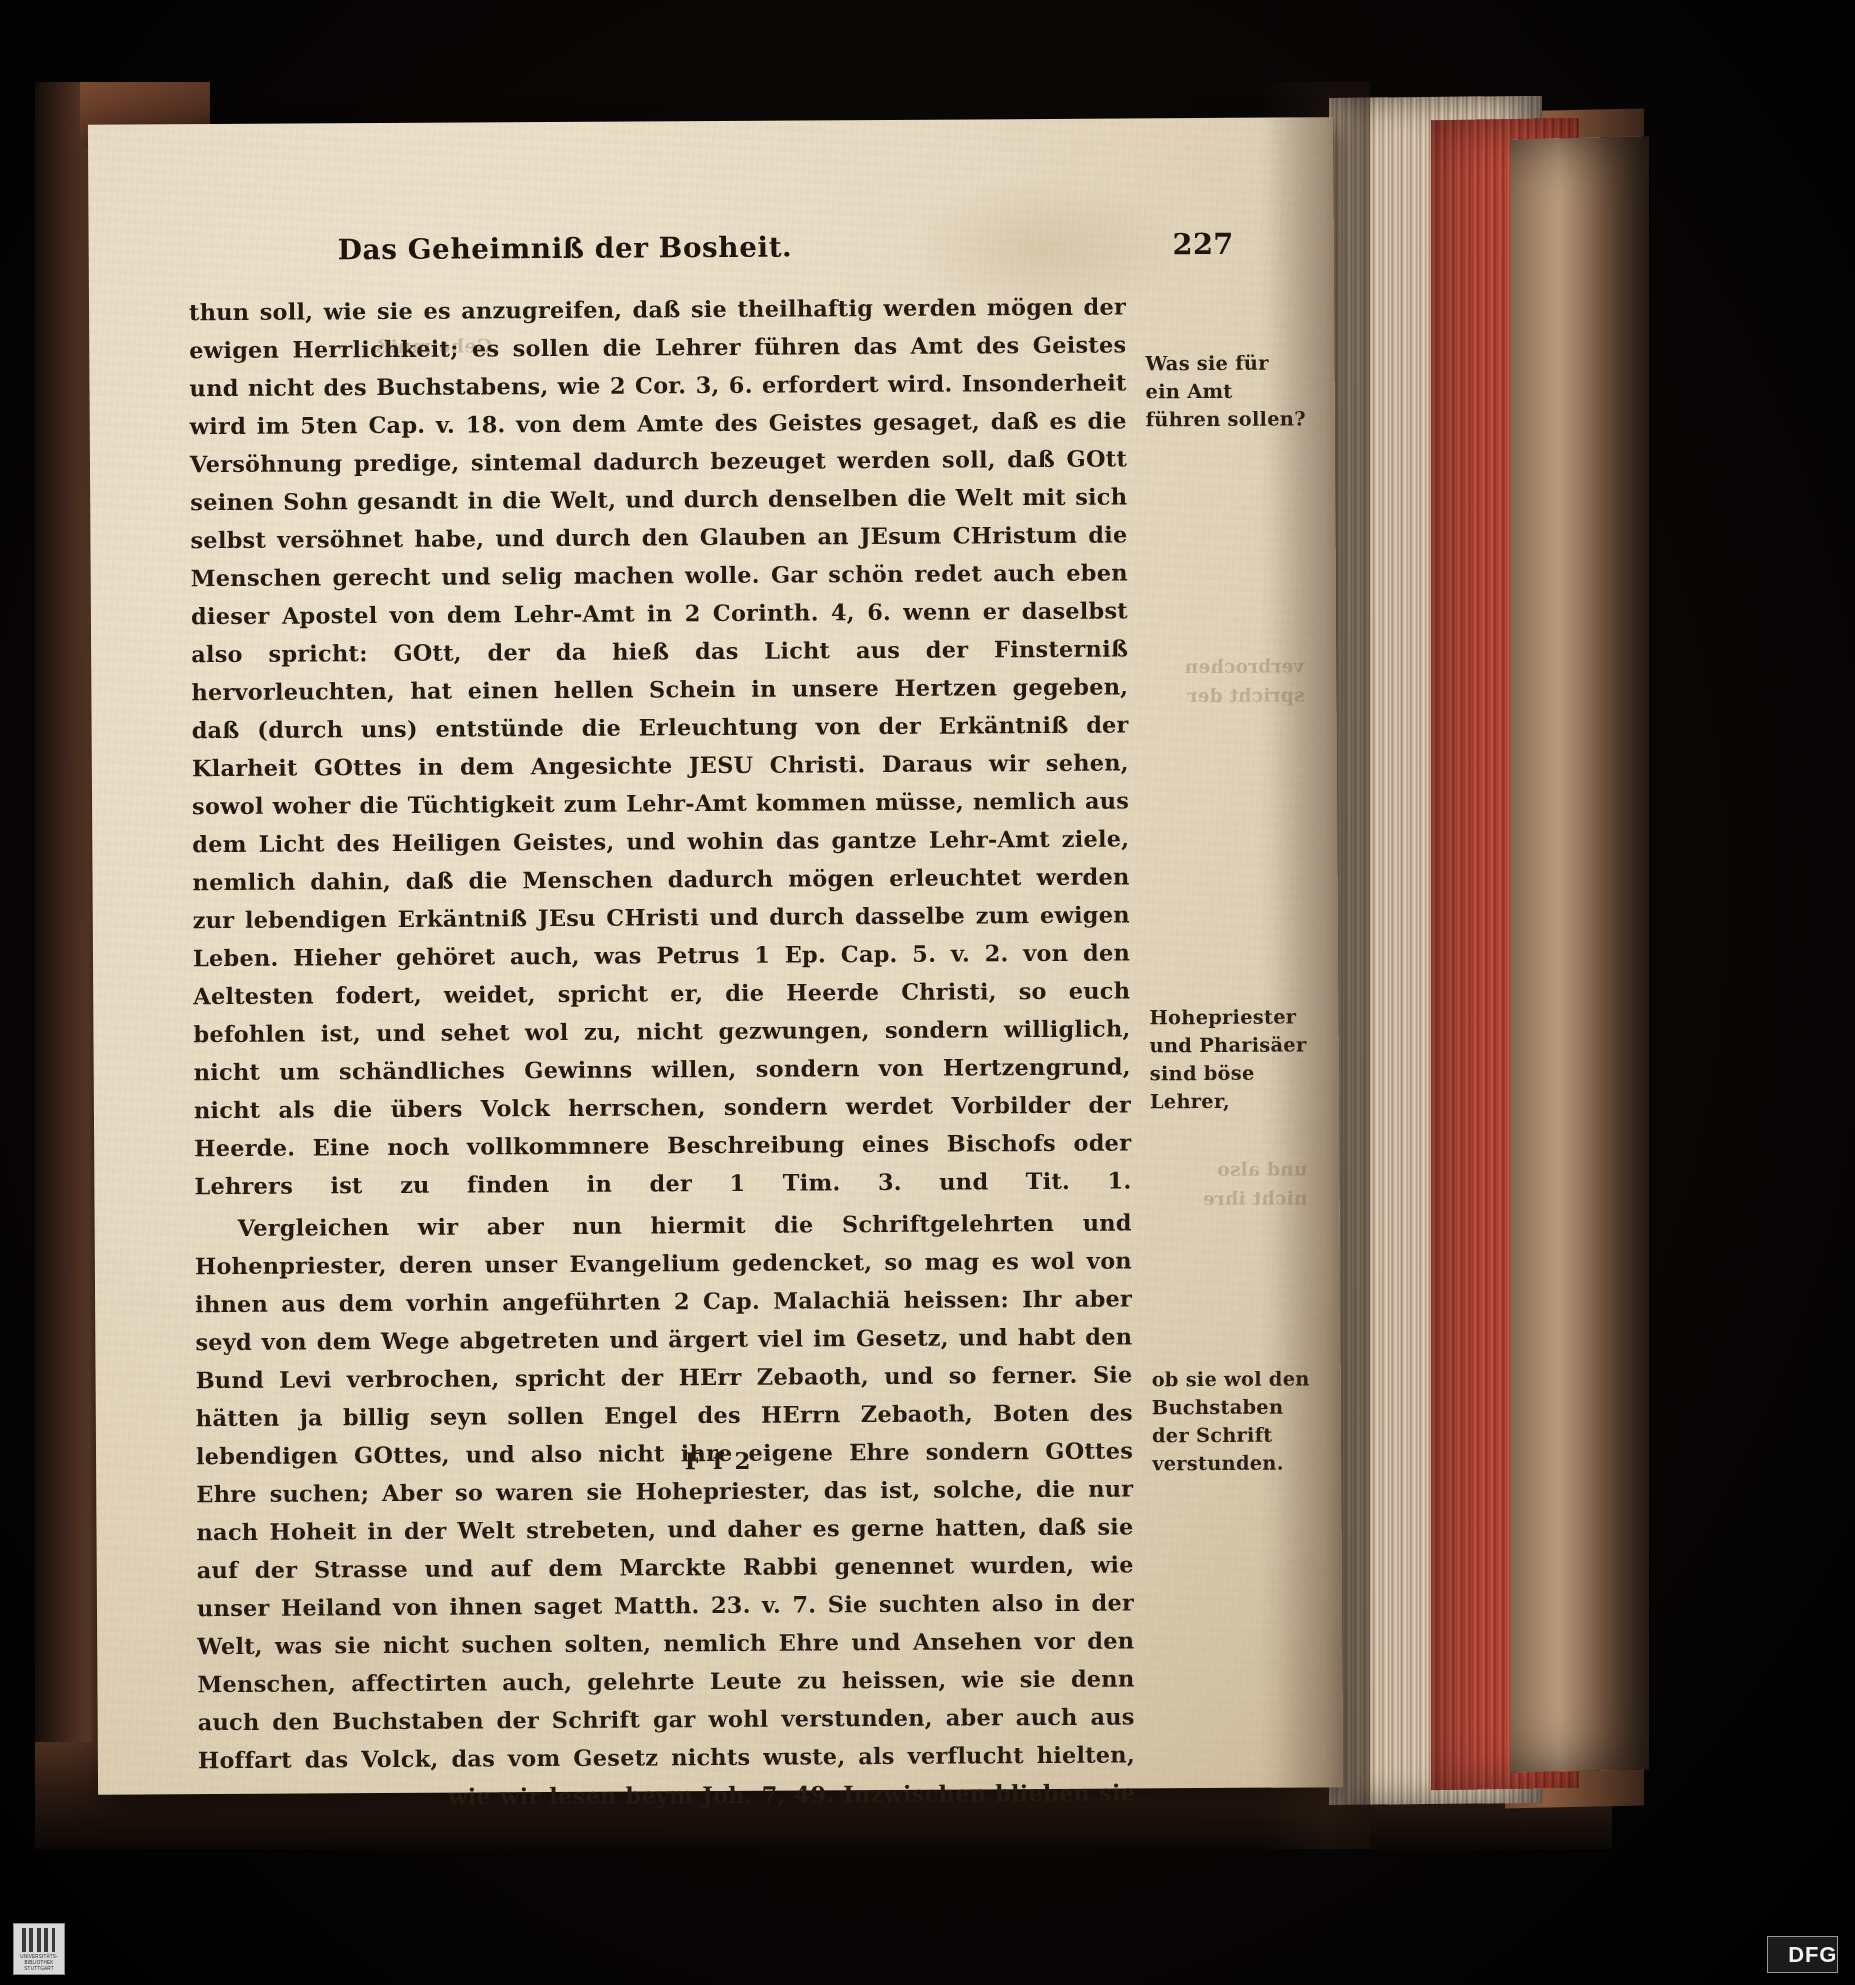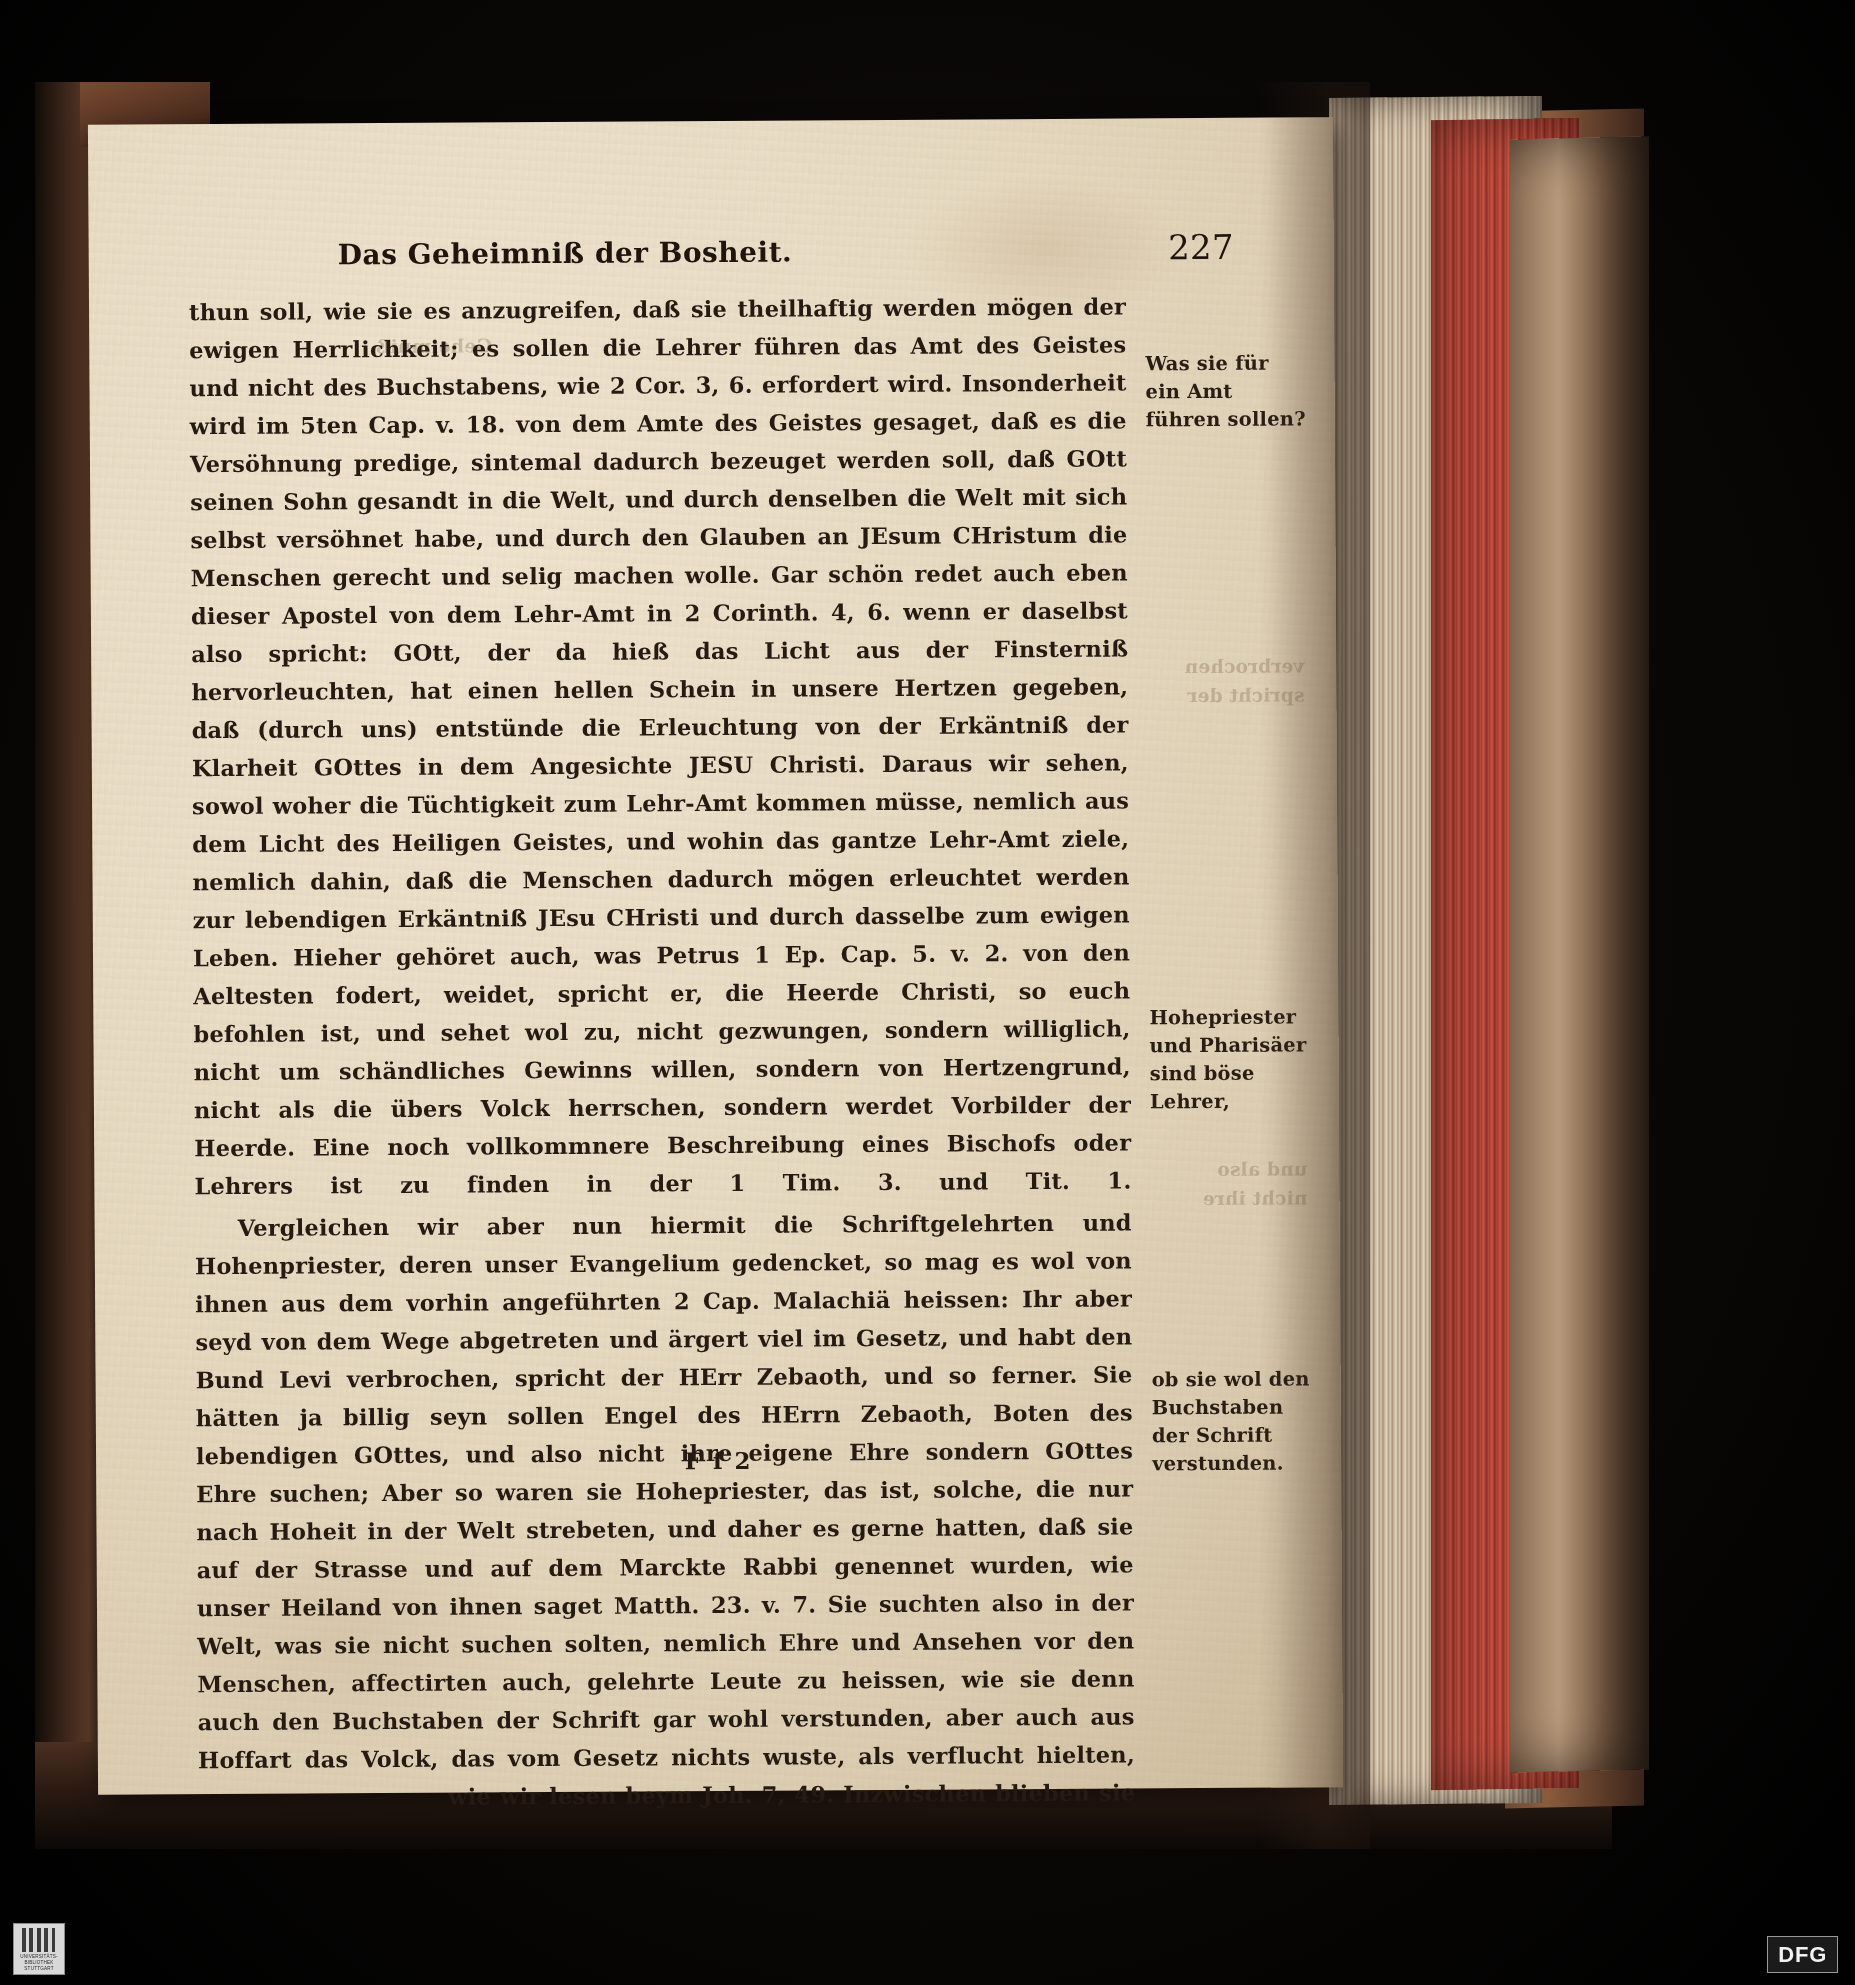--- a/index.html
+++ b/index.html
@@ -168,22 +168,22 @@
     box-sizing: border-box;
   }
   #head-title {
     font-size: 28px;
     font-weight: 700;
     color: #1f150e;
     letter-spacing: 0.5px;
     white-space: nowrap;
   }
   #head-folio {
-    font-size: 34px;
-    font-weight: 400;
+    font-size: 29px;
+    font-weight: 700;
     color: #1f150e;
   }
 
   #body-col {
     position: absolute;
     left: 100px;
     top: 169px;
     width: 937px;
   }
   #body-col p {
@@ -250,21 +250,21 @@
   #dfg-logo {
     position: absolute;
     right: 16.7px;
     bottom: 13px;
     width: 69px;
     height: 35px;
     background: #1b1b1b;
     border: 1.9px solid #9a9a9a;
     display: flex;
     align-items: center;
-    justify-content: center;
+    justify-content: flex-end;
     margin-left: 6px;
   }
   #dfg-logo span {
     color: #f2f2f2;
     font-family: "Liberation Sans", sans-serif;
     font-size: 22px;
     font-weight: 700;
     letter-spacing: 0.9px;
   }
   

